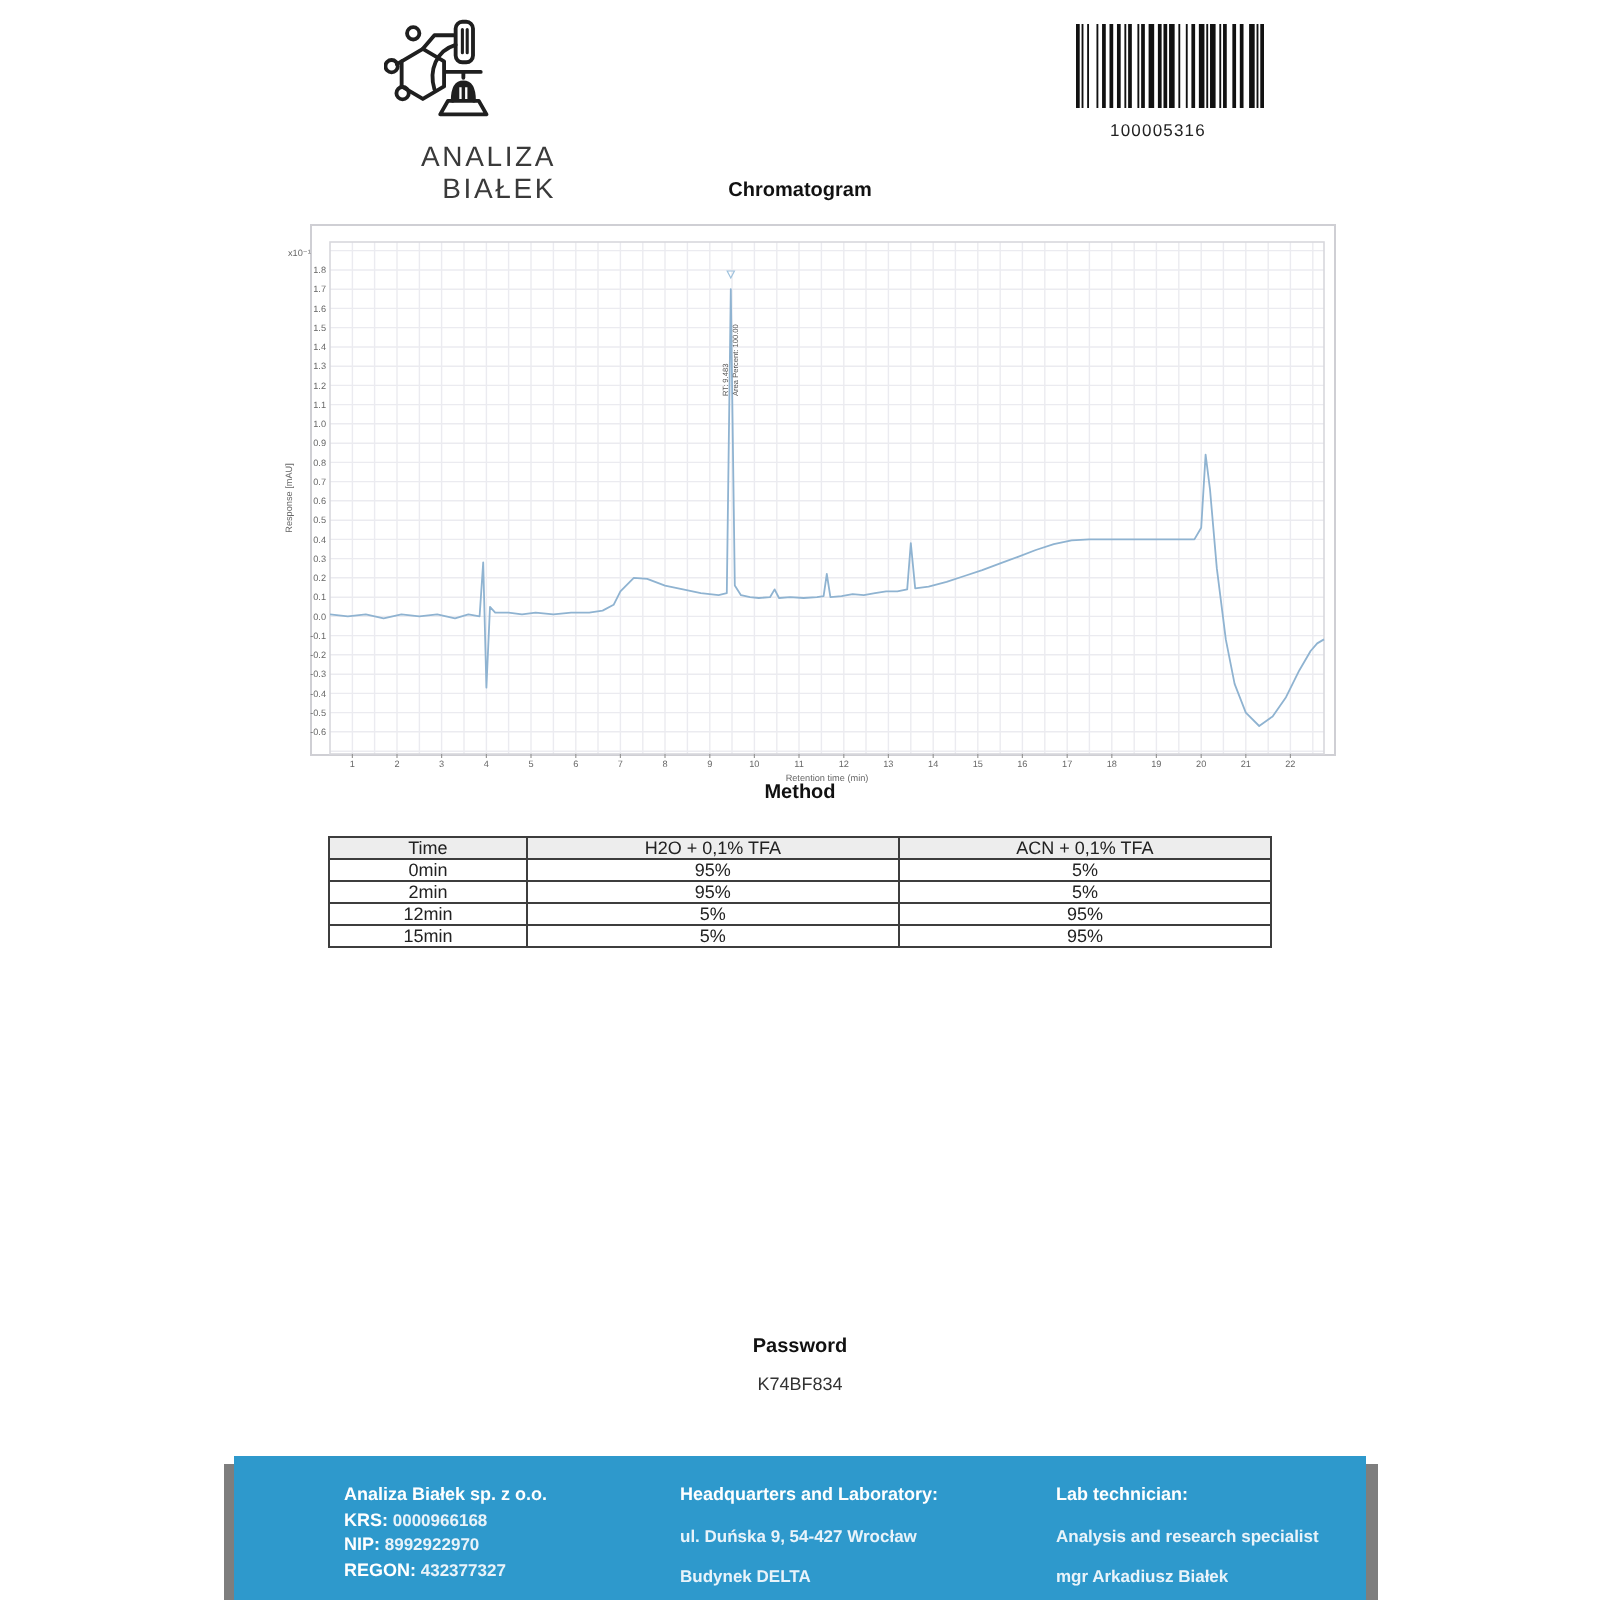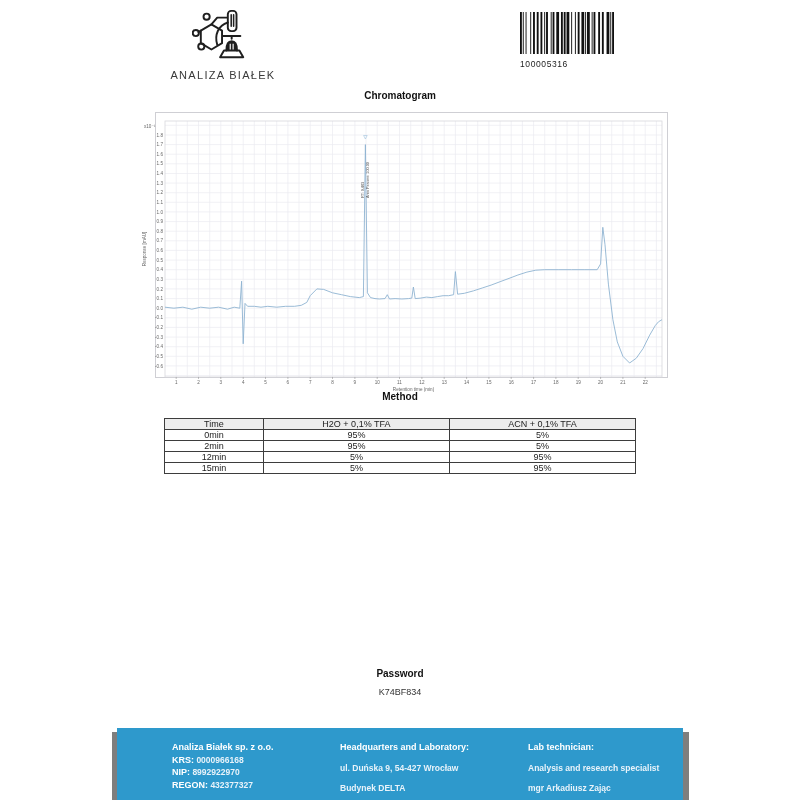--- a/index.html
+++ b/index.html
@@ -1,21 +1,21 @@
 <!DOCTYPE html>
 <html><head>
 <meta charset="utf-8">
 <style>
   html,body{margin:0;padding:0;background:#ffffff;}
   .page{position:relative;width:800px;height:800px;background:#ffffff;overflow:hidden;
         font-family:"Liberation Sans","DejaVu Sans",sans-serif;}
   
   .logo{position:absolute;left:168px;top:8px;width:110px;text-align:center;}
-  .logo-text{font-size:11px;letter-spacing:1.3px;color:#3a3a3a;margin-top:3px;}
-  .barcode{position:absolute;left:520px;top:12px;width:94px;}
+  .logo-text{font-size:14px;letter-spacing:1.3px;color:#3a3a3a;margin-top:3px;text-align:right;}
+  .barcode{position:absolute;left:538px;top:12px;width:82px;text-align:center;}
   .barcode-number{font-size:8.5px;color:#222;margin-top:1px;letter-spacing:0.6px;}
   
   .sec-title{position:absolute;left:0;width:100%;text-align:center;font-size:10px;
              font-weight:bold;color:#111;margin:0;}
   #chart-title{top:90px;}
   #method-title{top:391px;}
   
   .chart-wrap{position:absolute;left:140px;top:112px;width:528px;height:280px;}
   
   .method-table{position:absolute;left:164px;top:418px;width:472px;border-collapse:collapse;
@@ -306,17 +306,17 @@
       <div class="fline"><span class="fbold">REGON:</span> <span class="fval">432377327</span></div>
     </div>
     <div class="fcol2">
       <div class="fbold">Headquarters and Laboratory:</div>
       <div class="fline fval">ul. Duńska 9, 54-427 Wrocław</div>
       <div class="fline fval">Budynek DELTA</div>
     </div>
     <div class="fcol3">
       <div class="fbold">Lab technician:</div>
       <div class="fline fval">Analysis and research specialist</div>
-      <div class="fline fval">mgr Arkadiusz Zając</div>
+      <div class="fline fval">mgr Arkadiusz Białek</div>
     </div>
   </div>
 
 </div>
 
 </body></html>

